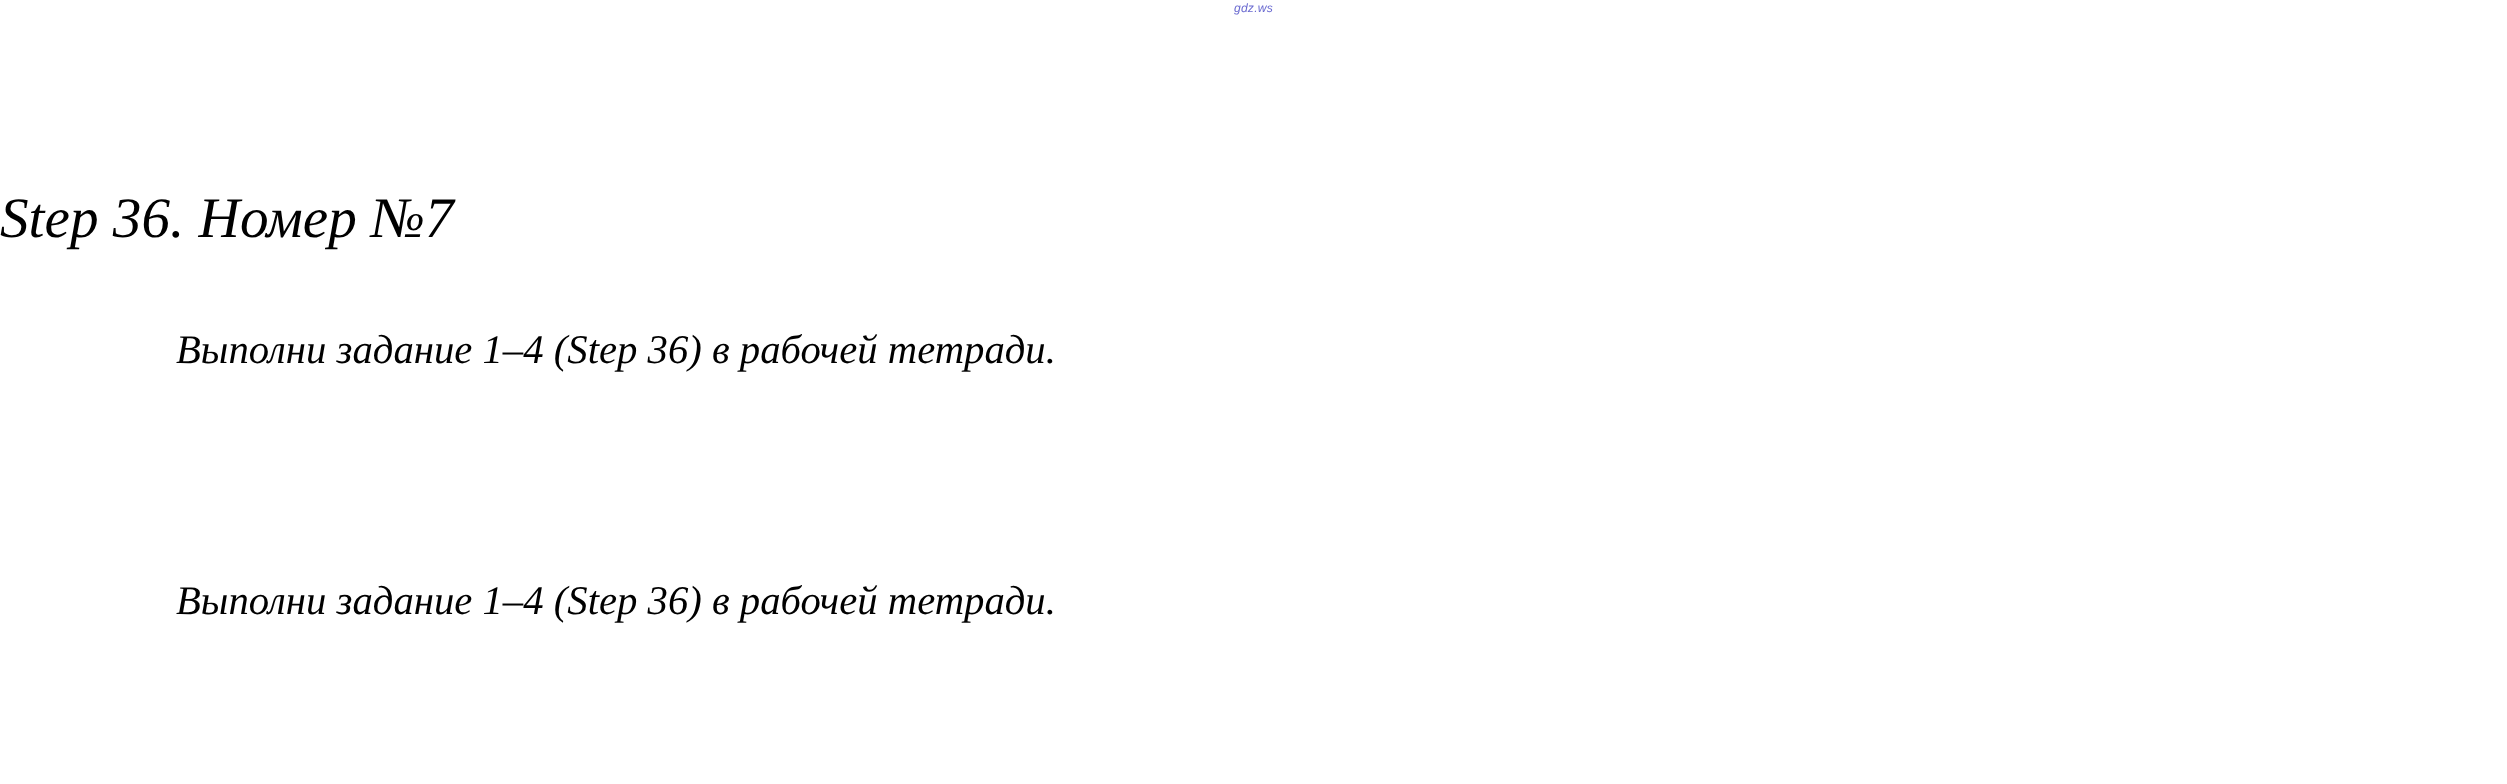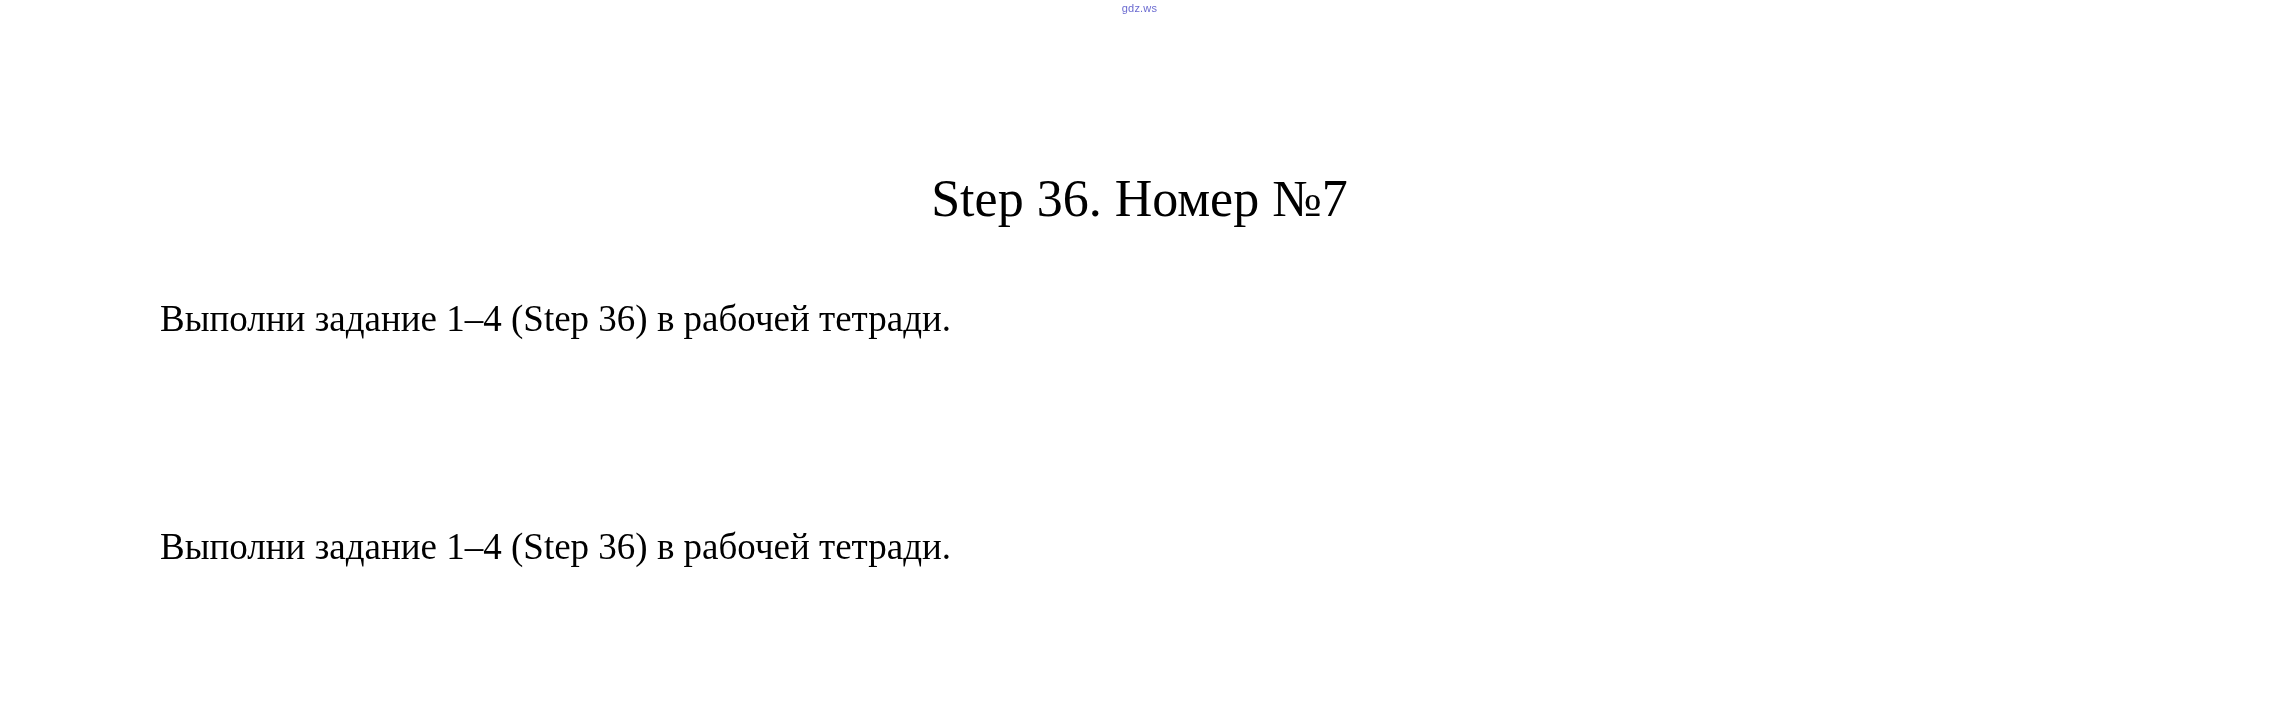--- a/index.html
+++ b/index.html
@@ -12,41 +12,42 @@
     height: 713px;
     position: relative;
     font-family: "Liberation Serif", serif;
     color: #000000;
     overflow: hidden;
   }
 
   .page {
     position: absolute;
     inset: 0;
+    font-style: italic;
   }
 
   
   .top-watermark {
     position: absolute;
     top: 2px;
     left: 0;
     width: 100%;
     text-align: center;
     font-family: "Liberation Sans", sans-serif;
     font-size: 11px;
     color: #6a6ad0;
     letter-spacing: 0.2px;
   }
 
   .title {
     position: absolute;
     top: 170px;
     left: 0;
     width: 100%;
-    text-align: center;
+    text-align: left;
     font-family: "Liberation Serif", serif;
     font-size: 52px;
     font-weight: 400;
     line-height: 1.1;
   }
 
   .task-line-1 {
     position: absolute;
     top: 297px;
     left: 160px;

